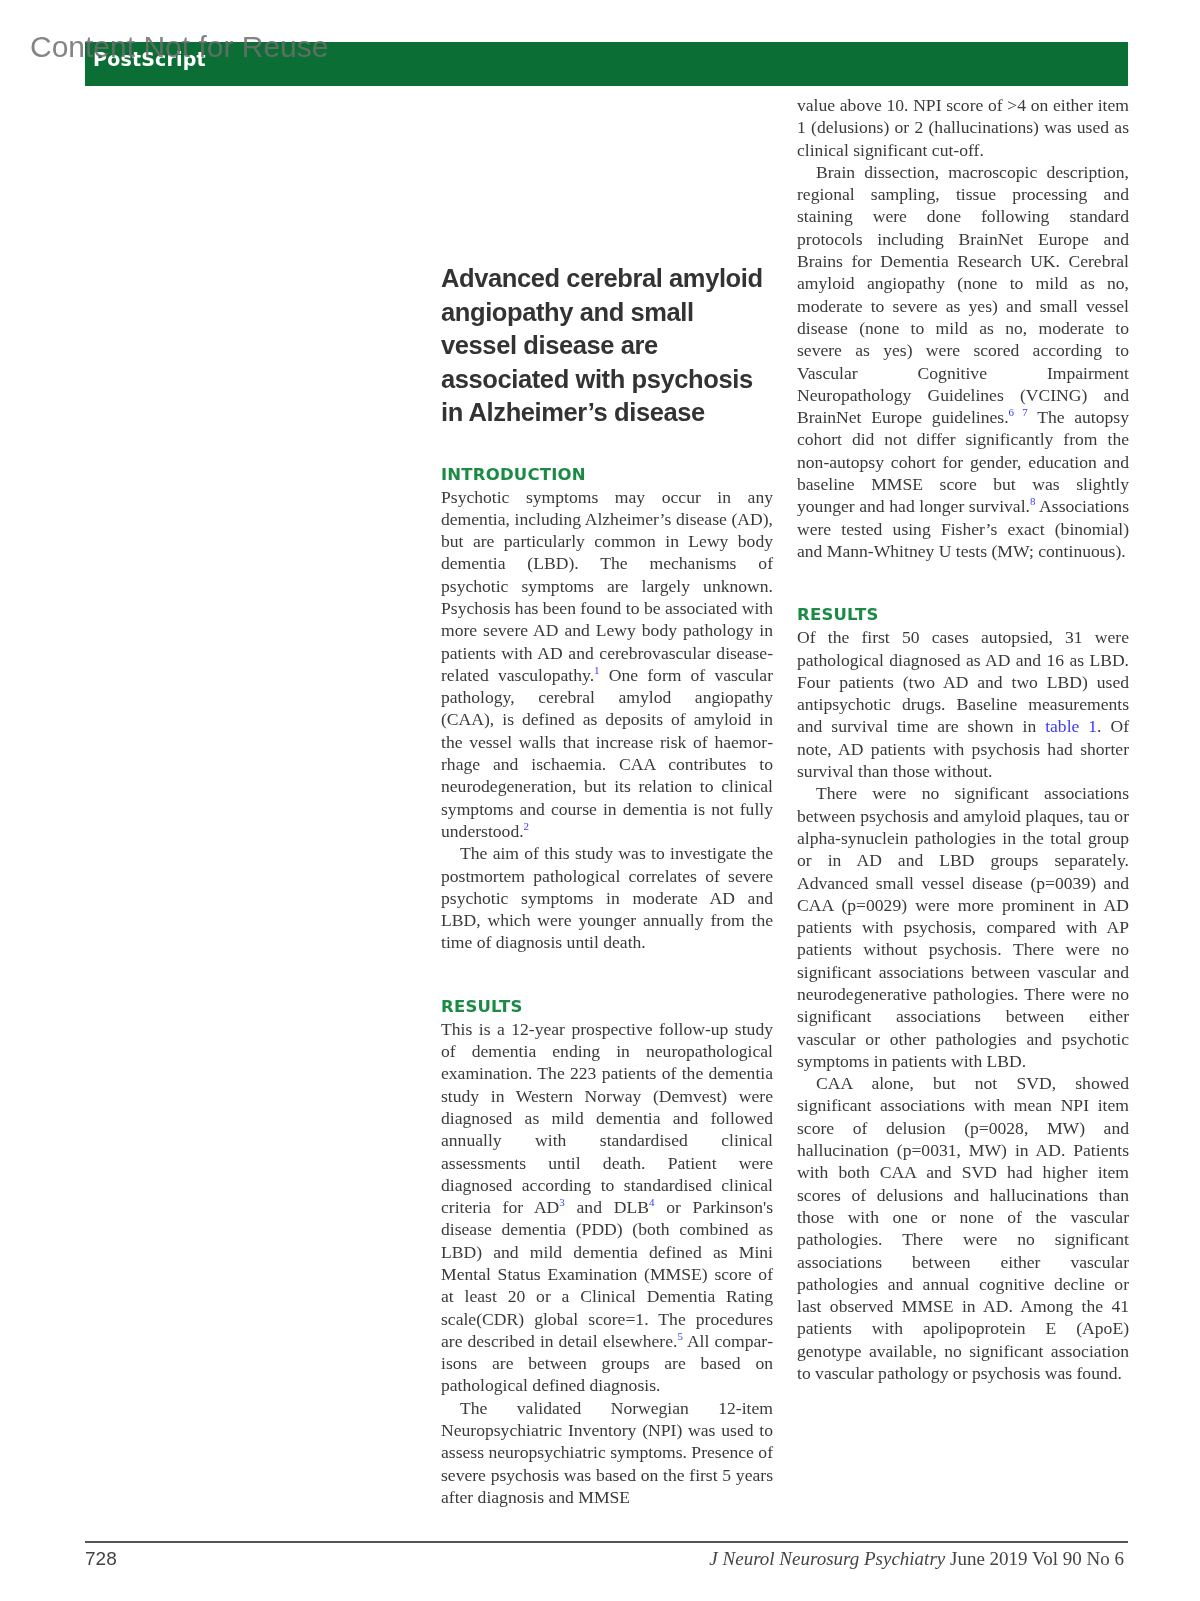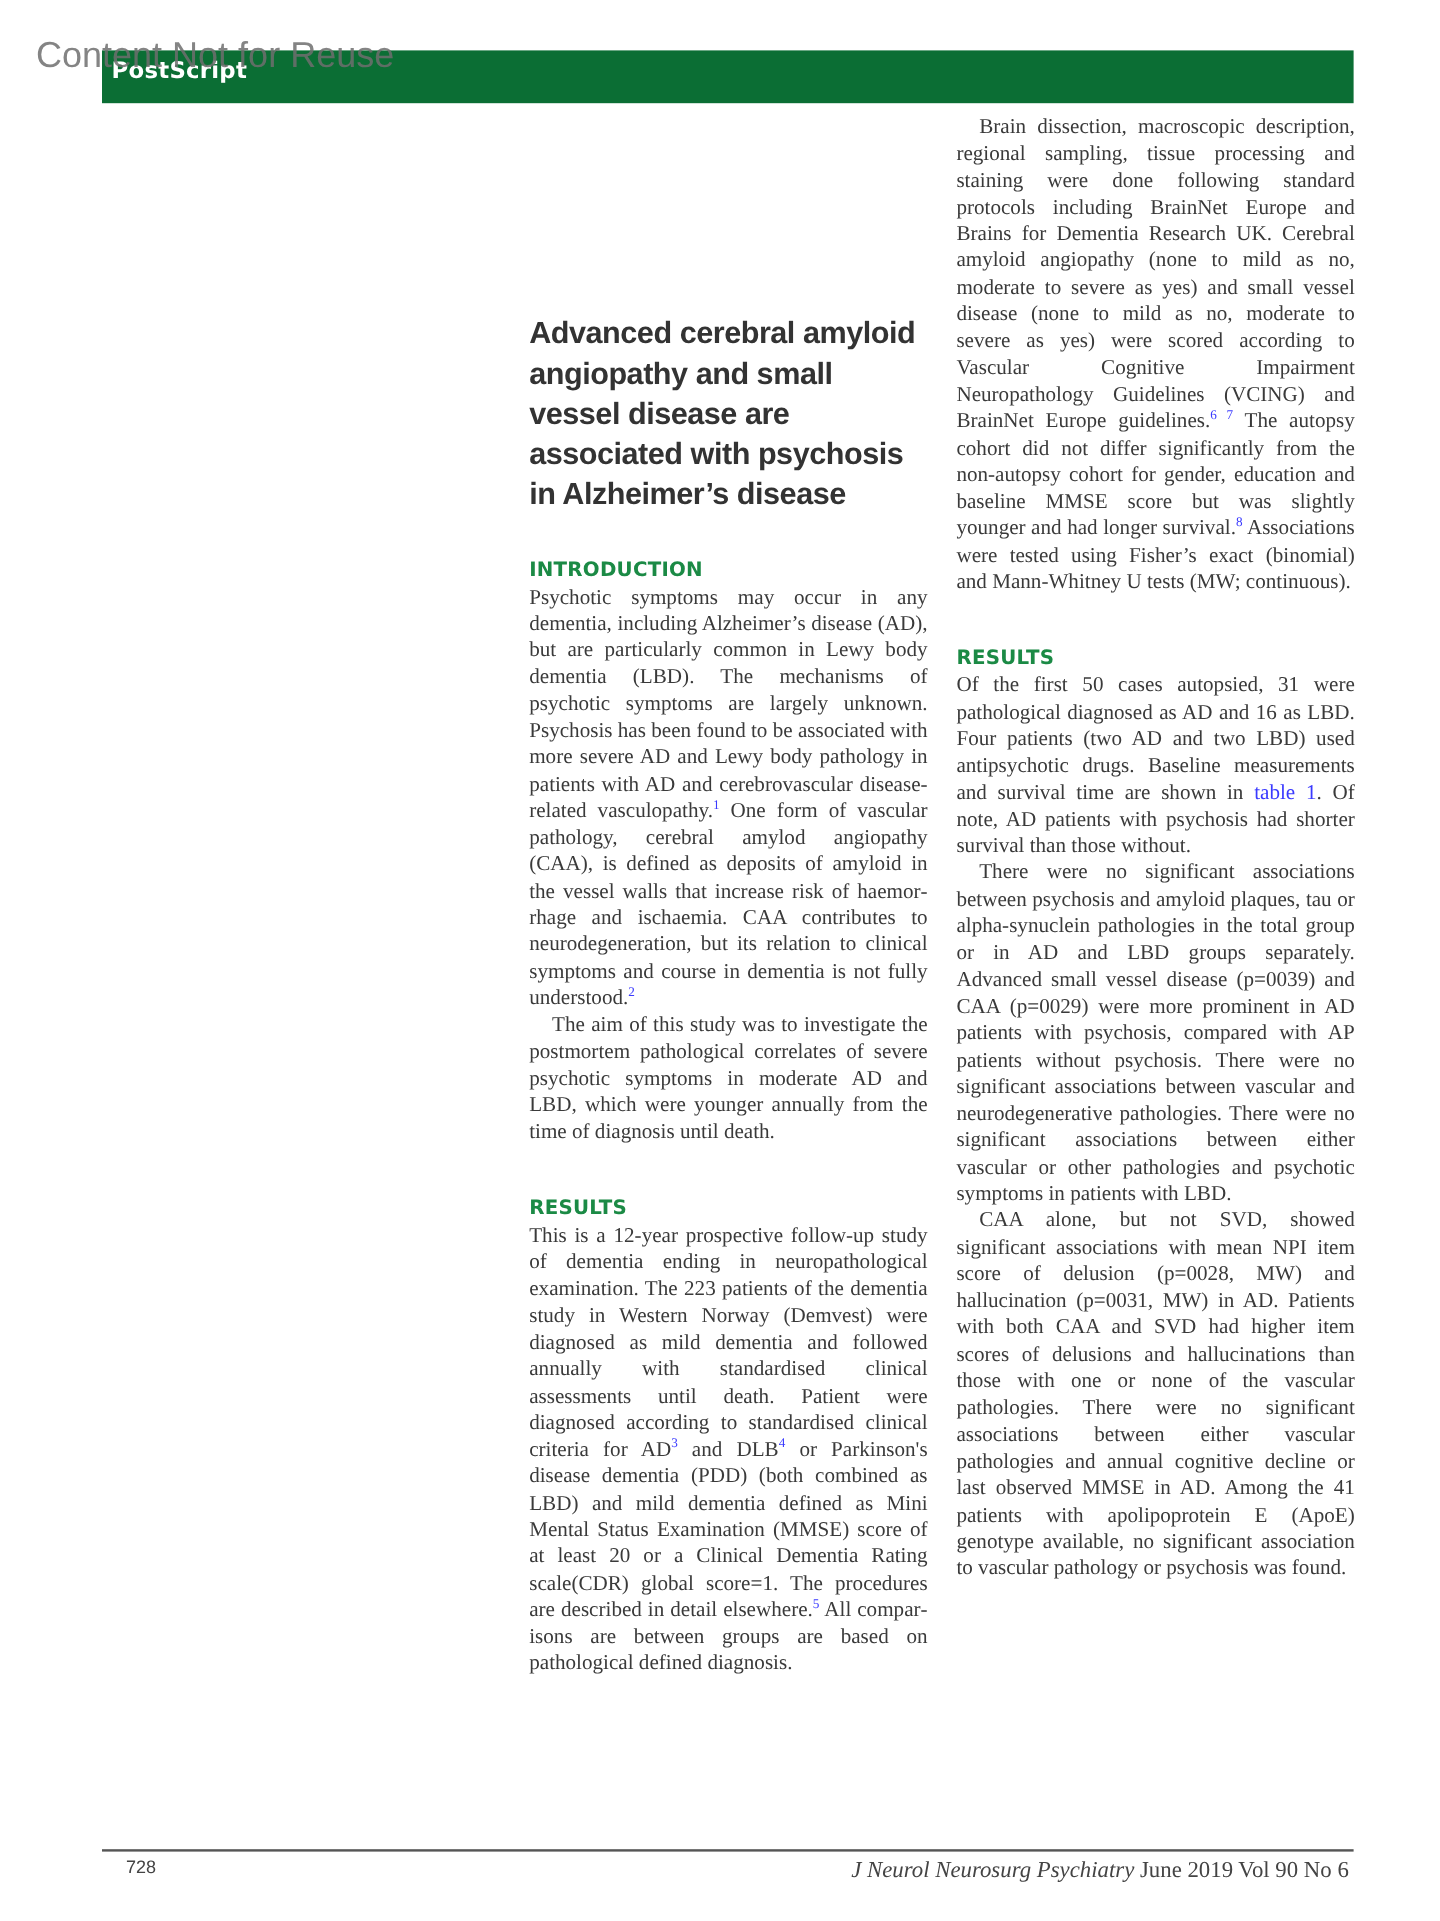--- a/index.html
+++ b/index.html
@@ -43,21 +43,21 @@
   .para.indent { text-indent: 19px; }
   .gap-before { margin-top: 42px; }
   .sup { font-size: 11px; vertical-align: super; line-height: 0; color: #3a3aff; }
   .link { color: #3a3aff; }
 
   .footer-rule {
     position: absolute; left: 85px; top: 1541px; width: 1043px; height: 2px; background: #555555;
   }
   .page-num {
     position: absolute; left: 85px; top: 1548px;
-    font-family: "Liberation Sans", "DejaVu Sans", sans-serif; font-size: 15px; color: #444; margin-left: 20px;
+    font-family: "Liberation Sans", "DejaVu Sans", sans-serif; font-size: 19px; color: #444;
   }
   .journal-ref {
     position: absolute; right: 76px; top: 1548px;
     font-family: Liberation Serif, serif; font-size: 19px; color: #444;
   }
   .journal-ref .ital { font-style: italic; }
 </style>
 </head>
 <body>
 
@@ -68,24 +68,26 @@
 
 <div class="col col-left">
   <h1 class="title">Advanced cerebral amyloid angiopathy and small vessel disease are associated with psychosis in Alzheimer’s disease</h1>
 
   <h2 class="section-head">INTRODUCTION</h2>
   <p class="para"><span>Psychotic symptoms may occur in any dementia, including Alzheimer’s disease (AD), but are particularly common in Lewy body dementia (LBD). The mecha­nisms of psychotic symptoms are largely unknown. Psychosis has been found to be associated with more severe AD and Lewy body pathology in patients with AD and cerebrovascular disease-related vascu­lopathy.</span><span class="sup">1</span><span> One form of vascular pathology, cerebral amylod angiopathy (CAA), is defined as deposits of amyloid in the vessel walls that increase risk of haemor­rhage and ischaemia. CAA contributes to neurodegeneration, but its relation to clin­ical symptoms and course in dementia is not fully understood.</span><span class="sup">2</span></p>
   <p class="para indent">The aim of this study was to investigate the postmortem pathological correlates of severe psychotic symptoms in moderate AD and LBD, which were younger annu­ally from the time of diagnosis until death.</p>
 
   <h2 class="section-head gap-before">RESULTS</h2>
   <p class="para"><span>This is a 12-year prospective follow-up study of dementia ending in neuropatho­logical examination. The 223 patients of the dementia study in Western Norway (Demvest) were diagnosed as mild dementia and followed annually with standardised clinical assessments until death. Patient were diagnosed according to standardised clinical criteria for AD</span><span class="sup">3</span><span> and DLB</span><span class="sup">4</span><span> or Parkinson's disease dementia (PDD) (both combined as LBD) and mild dementia defined as Mini Mental Status Examination (MMSE) score of at least 20 or a Clinical Dementia Rating scale(CDR) global score=1. The procedures are described in detail elsewhere.</span><span class="sup">5</span><span> All compar­isons are between groups are based on pathological defined diagnosis.</span></p>
+  <p class="para indent">The validated Norwegian 12-item Neuropsychiatric Inventory (NPI) was used to assess neuropsychiatric symptoms. Presence of severe psychosis was based on the first 5 years after diagnosis and MMSE</p>
 </div>
 
 <div class="col col-right" style="top:94px;">
 
+  <p class="para">value above 10. NPI score of &gt;4 on either item 1 (delusions) or 2 (hallucinations) was used as clinical significant cut-off.</p>
   <p class="para indent"><span>Brain dissection, macroscopic descrip­tion, regional sampling, tissue processing and staining were done following stan­dard protocols including BrainNet Europe and Brains for Dementia Research UK. Cerebral amyloid angiopathy (none to mild as no, moderate to severe as yes) and small vessel disease (none to mild as no, moderate to severe as yes) were scored according to Vascular Cognitive Impairment Neuropathology Guidelines (VCING) and BrainNet Europe guide­lines.</span><span class="sup">6 7</span><span> The autopsy cohort did not differ significantly from the non-autopsy cohort for gender, education and baseline MMSE score but was slightly younger and had longer survival.</span><span class="sup">8</span><span> Associations were tested using Fisher’s exact (binomial) and Mann-Whitney U tests (MW; continuous).</span></p>
 
   <h2 class="section-head gap-before">RESULTS</h2>
   <p class="para"><span>Of the first 50 cases autopsied, 31 were pathological diagnosed as AD and 16 as LBD. Four patients (two AD and two LBD) used antipsychotic drugs. Base­line measurements and survival time are shown in </span><span class="link">table 1</span><span>. Of note, AD patients with psychosis had shorter survival than those without.</span></p>
   <p class="para indent">There were no significant associations between psychosis and amyloid plaques, tau or alpha-synuclein pathologies in the total group or in AD and LBD groups separately. Advanced small vessel disease (p=0039) and CAA (p=0029) were more prominent in AD patients with psychosis, compared with AP patients without psychosis. There were no signif­icant associations between vascular and neurodegenerative pathologies. There were no significant associations between either vascular or other pathologies and psychotic symptoms in patients with LBD.</p>
   <p class="para indent">CAA alone, but not SVD, showed significant associations with mean NPI item score of delusion (p=0028, MW) and hallucination (p=0031, MW) in AD. Patients with both CAA and SVD had higher item scores of delusions and hallucinations than those with one or none of the vascular pathologies. There were no significant associations between either vascular pathologies and annual cognitive decline or last observed MMSE in AD. Among the 41 patients with apoli­poprotein E (ApoE) genotype available, no significant association to vascular pathology or psychosis was found.</p>
 </div>
 
 <div class="footer-rule"></div>
 <div class="page-num">728</div>

